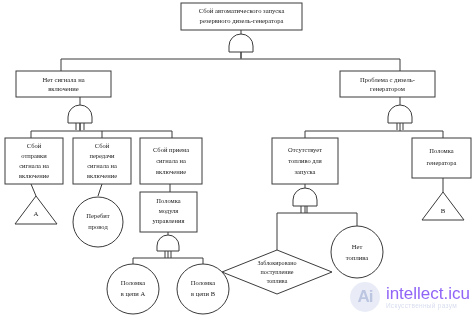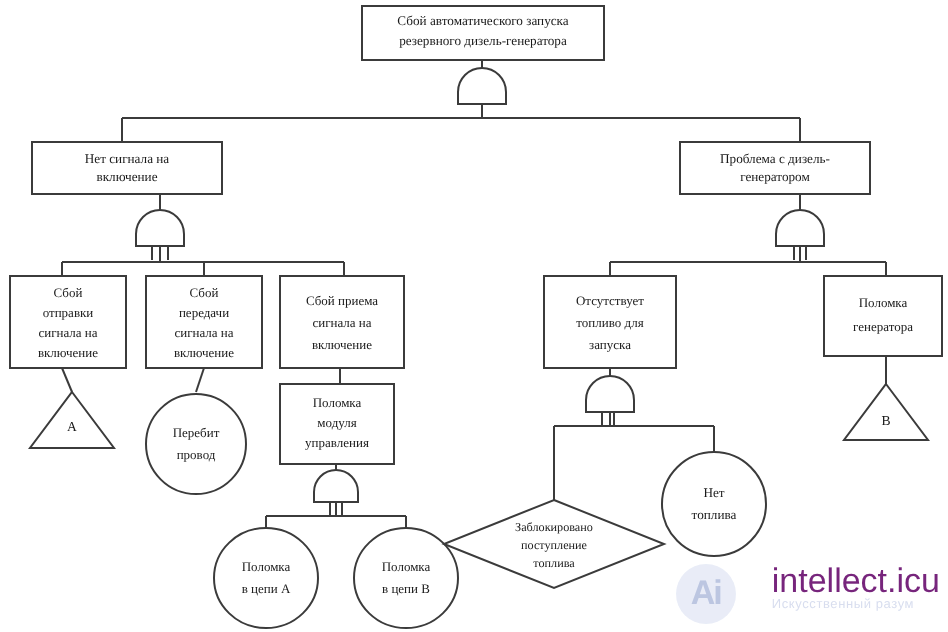--- a/index.html
+++ b/index.html
@@ -57,22 +57,22 @@
     stroke: #3b3b3b;
     stroke-width: 1;
     fill: none;
   }
   
   #watermark {
     position: absolute;
     right: 4px;
     bottom: 4px;
     display: flex;
-    align-items: flex-start;
-    gap: 18px;
+    align-items: center;
+    gap: 6px;
     opacity: 0.95;
     pointer-events: none;
   }
   #wm-badge {
     width: 30px;
     height: 30px;
     border-radius: 50%;
     background: #e8ecf7;
     display: flex;
     align-items: center;
@@ -84,21 +84,21 @@
     letter-spacing: -1px;
   }
   #wm-text {
     display: flex;
     flex-direction: column;
     line-height: 1.05;
   }
   #wm-title {
     font-family: "Liberation Sans", sans-serif;
     font-size: 17px;
-    color: #701a75;
+    color: #8b5cf6;
   }
   #wm-sub {
     font-family: "Liberation Sans", sans-serif;
     font-size: 6.5px;
     color: #d6dcee;
     letter-spacing: 0.3px;
   }
 </style>
 </head>
 <body>

